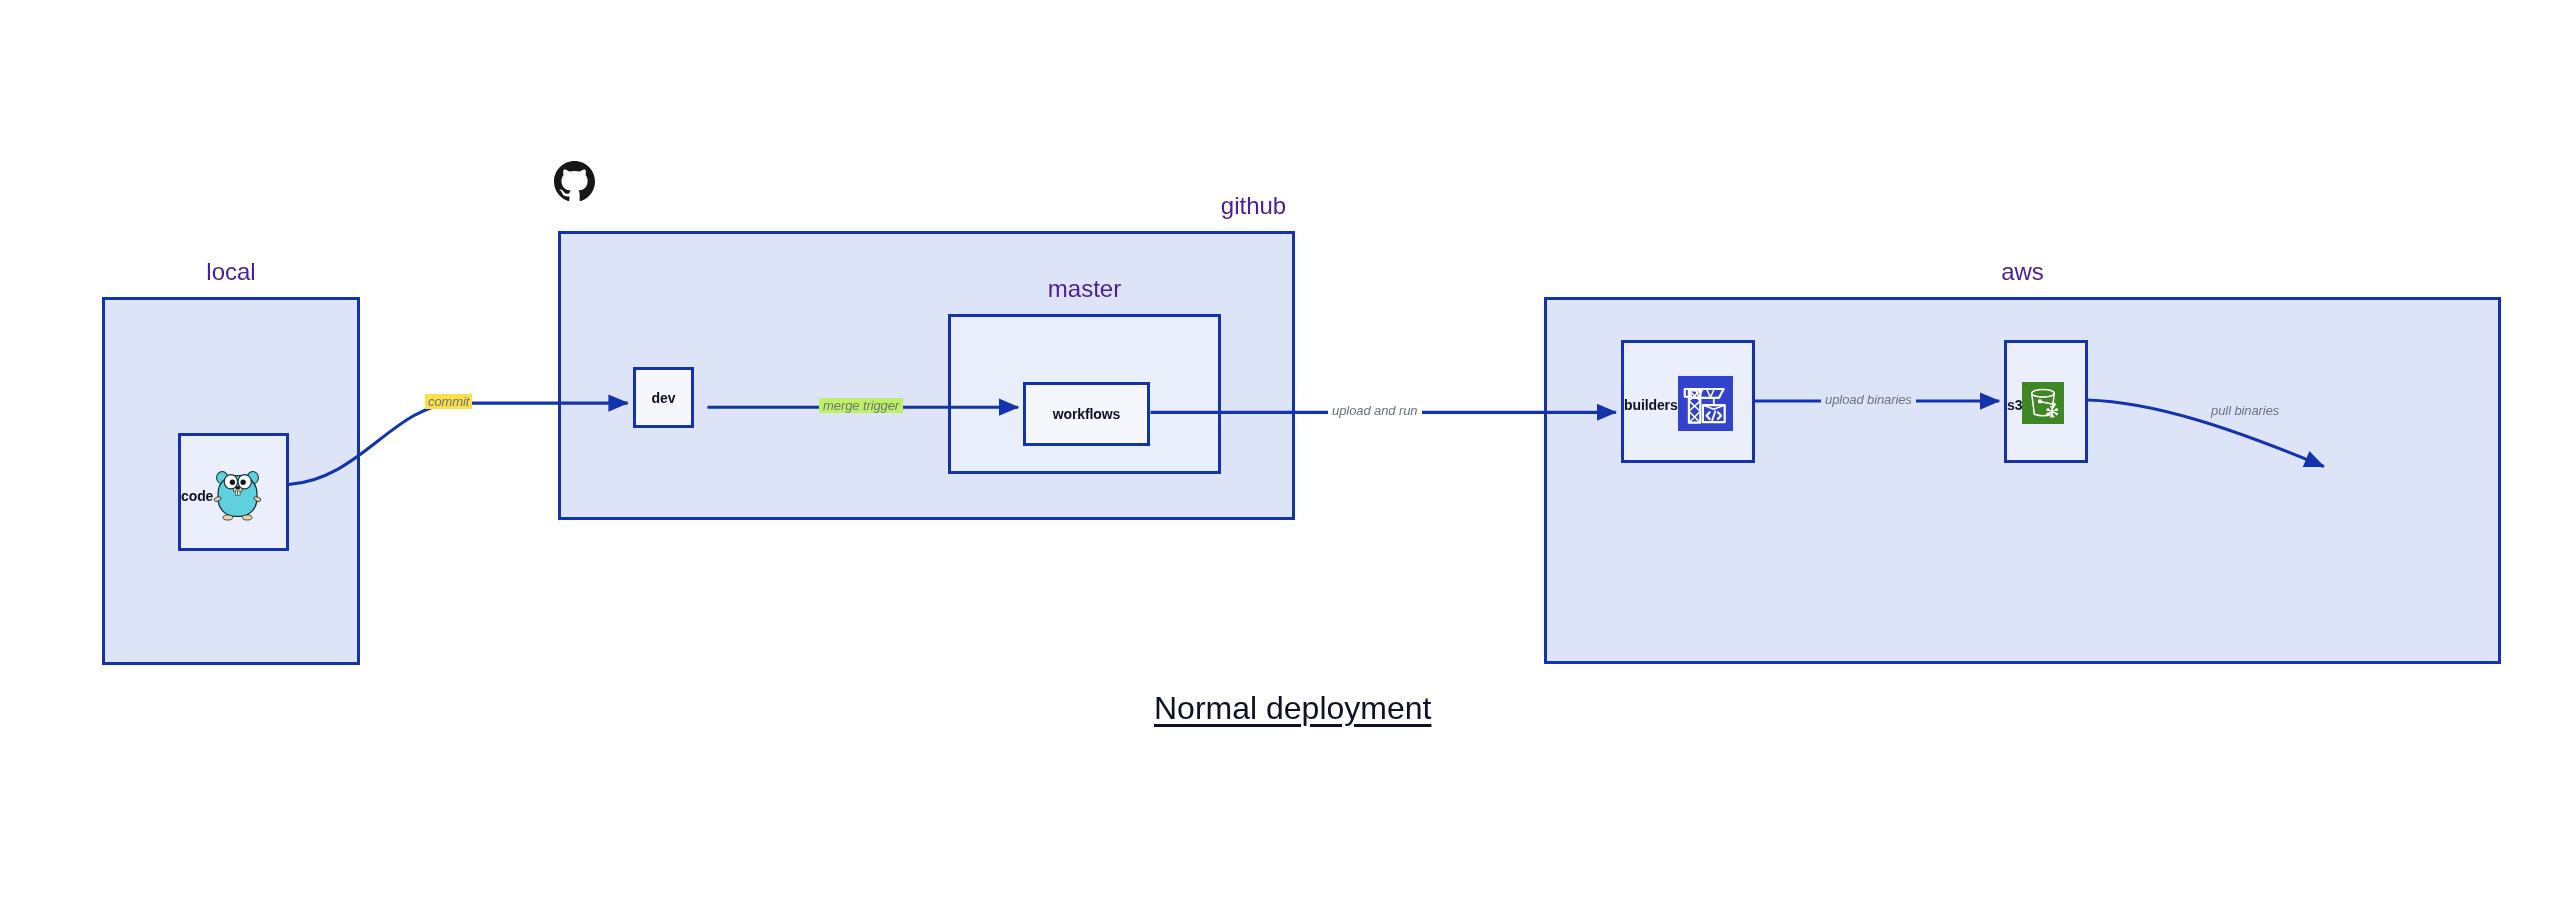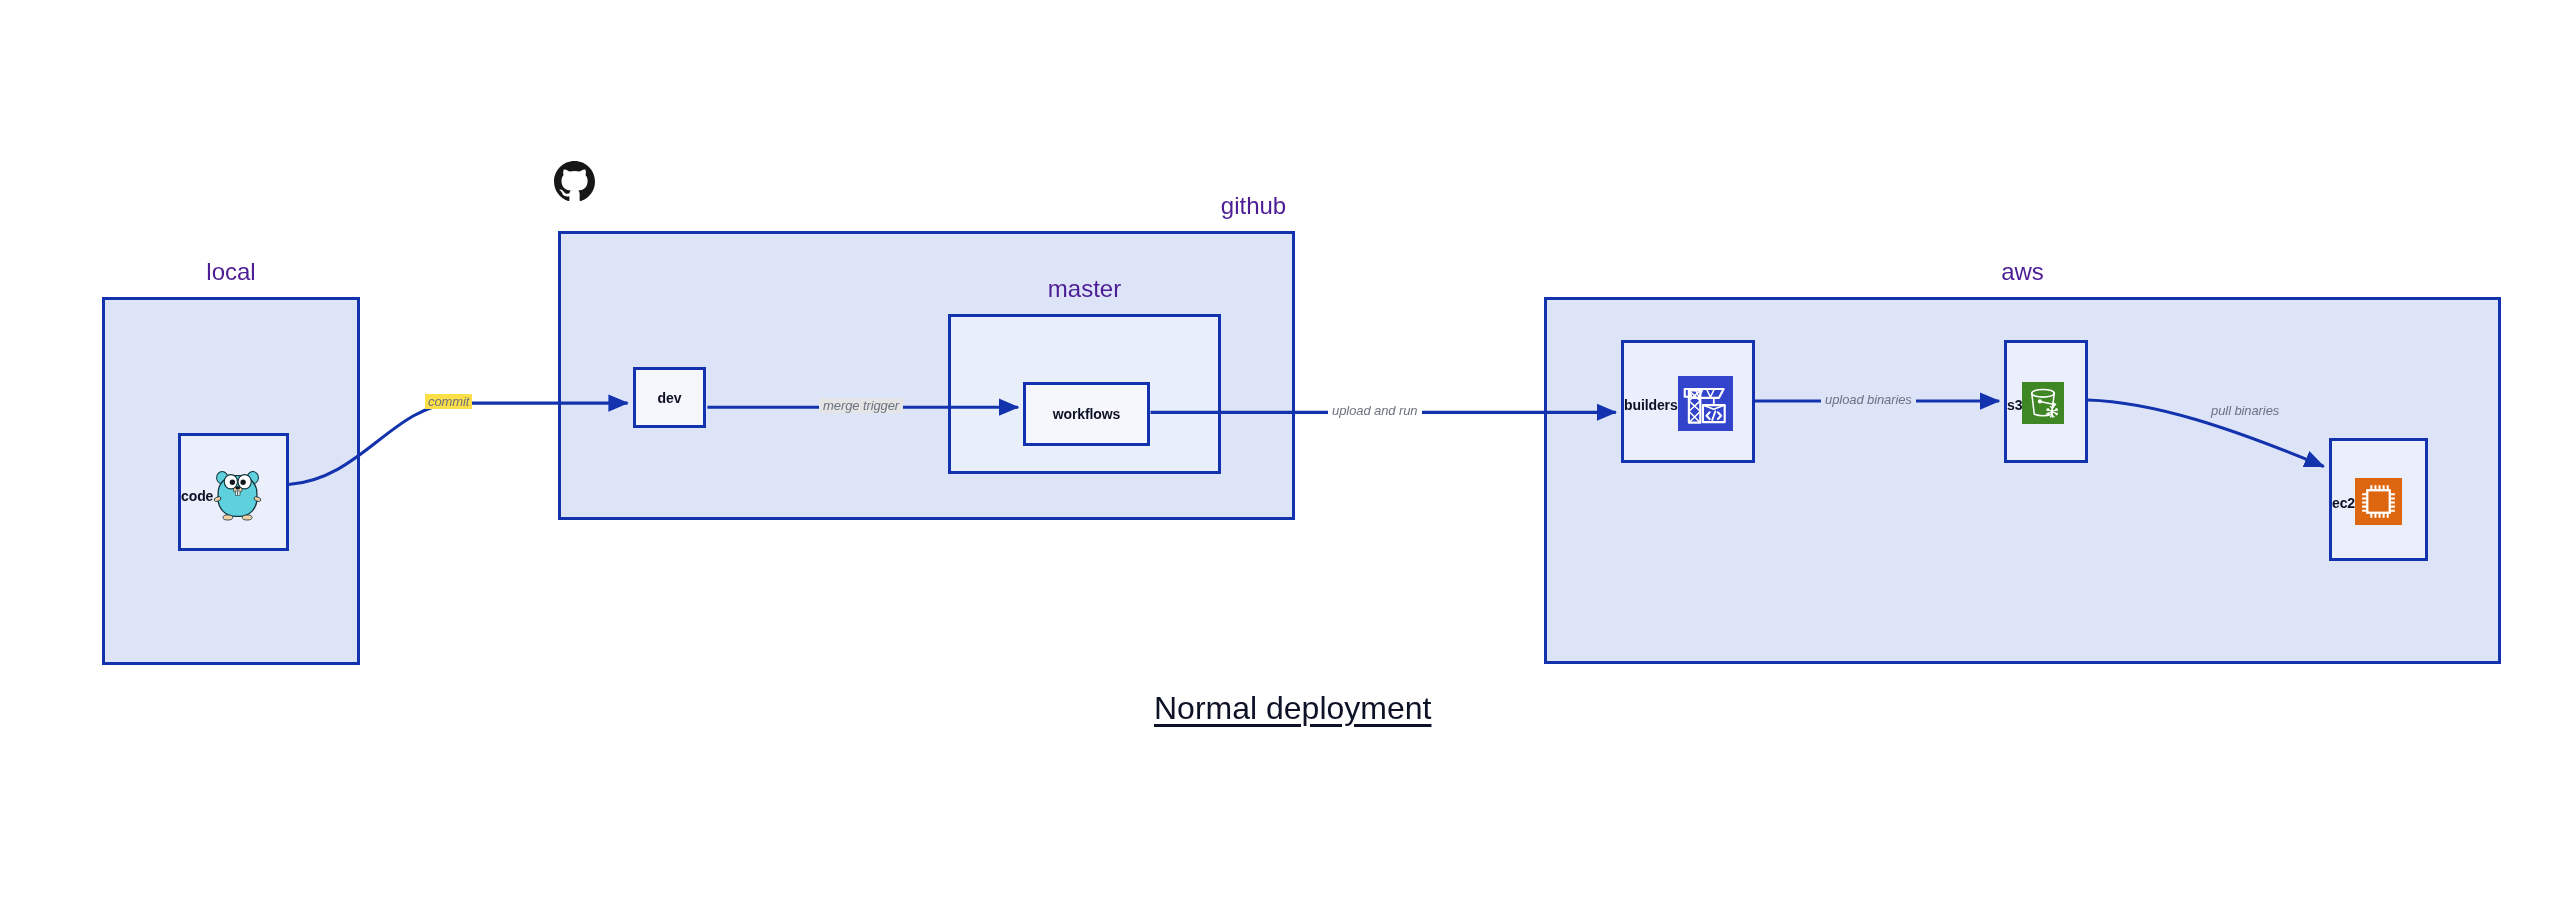--- a/index.html
+++ b/index.html
@@ -153,21 +153,21 @@
         0-.87.31-1.59.82-2.15-.08-.2-.36-1.02.08-2.12 0 0 .67-.21 2.2.82.64-.18 1.32-.27 2-.27.68 0
         1.36.09 2 .27 1.53-1.04 2.2-.82 2.2-.82.44 1.1.16 1.92.08 2.12.51.56.82 1.27.82 2.15 0
         3.07-1.87 3.75-3.65 3.95.29.25.54.73.54 1.48 0 1.07-.01 1.93-.01 2.2 0 .21.15.46.55.38A8.01
         8.01 0 0 0 16 8c0-4.42-3.58-8-8-8z"></path>
     </svg>
   </span>
 
   <div class="zone-label" style="left:1176px; top:192px; width:155px;">github</div>
   <div class="zone" style="left:558px; top:231px; width:737px; height:289px;"></div>
 
-  <div class="node white centered" style="left:633px; top:367px; width:73px; height:61px;">
+  <div class="node white centered" style="left:633px; top:367px; width:61px; height:61px;">
     <div class="node-label">dev</div>
   </div>
 
   <div class="zone-label" style="left:948px; top:275px; width:273px;">master</div>
   <div class="zone inner" style="left:948px; top:314px; width:273px; height:160px;"></div>
 
   <div class="node white centered" style="left:1023px; top:382px; width:127px; height:64px;">
     <div class="node-label">workflows</div>
   </div>
 
@@ -219,37 +219,20 @@
         <g stroke="#ffffff" stroke-width="2.4" stroke-linecap="round">
           <path d="M59 47 L59 69 M49 53 L69 63 M69 53 L49 63"></path>
           <path d="M59 51 L55.5 48 M59 51 L62.5 48 M59 65 L55.5 68 M59 65 L62.5 68"></path>
           <path d="M52.5 55.5 L48.5 55 M52.5 55.5 L51 51.8 M65.5 60.5 L69.5 61 M65.5 60.5 L67 64.2"></path>
           <path d="M65.5 55.5 L69.5 55 M65.5 55.5 L67 51.8 M52.5 60.5 L48.5 61 M52.5 60.5 L51 64.2"></path>
         </g>
       </svg>
     </span>
   </div>
 
-  <div class="node" style="left:2329px; top:438px; width:99px; height:123px;">
-    <div class="node-label">ec2</div>
-    <span class="node-icon">
-      <svg width="47" height="47" viewBox="0 0 92 92">
-        <rect width="92" height="92" fill="#dd6611"></rect>
-        <g fill="none" stroke="#ffffff" stroke-width="4.4">
-          <rect x="24" y="24" width="44" height="44"></rect>
-        </g>
-        <g stroke="#ffffff" stroke-width="4" stroke-linecap="butt">
-          <path d="M32 24 L32 14 M40 24 L40 14 M48 24 L48 14 M56 24 L56 14 M64 24 L64 14"></path>
-          <path d="M32 68 L32 78 M40 68 L40 78 M48 68 L48 78 M56 68 L56 78 M64 68 L64 78"></path>
-          <path d="M24 32 L14 32 M24 40 L14 40 M24 48 L14 48 M24 56 L14 56 M24 64 L14 64"></path>
-          <path d="M68 32 L78 32 M68 40 L78 40 M68 48 L78 48 M68 56 L78 56 M68 64 L78 64"></path>
-        </g>
-      </svg>
-    </span>
-  </div>
 
   <svg class="svg-layer" viewBox="0 0 5054 1750" width="2604" height="902">
     <defs>
       <marker id="arrowhead" markerWidth="7" markerHeight="7" refX="6.2" refY="3.2" orient="auto" markerUnits="strokeWidth">
         <path d="M0,0.4 L6.6,3.2 L0,6 Z" fill="#1233ad"></path>
       </marker>
     </defs>
 
     <path d="M560 940 C 700 930, 760 790, 880 782 L1218 782" fill="none" stroke="#1233ad" stroke-width="6" marker-end="url(#arrowhead)"></path>
 
@@ -257,21 +240,21 @@
 
     <path d="M2233 800 L3136 800" fill="none" stroke="#1233ad" stroke-width="6" marker-end="url(#arrowhead)"></path>
 
     <path d="M3406 778 L3880 778" fill="none" stroke="#1233ad" stroke-width="6" marker-end="url(#arrowhead)"></path>
 
     <path d="M4052 776 C 4180 780, 4330 830, 4510 905" fill="none" stroke="#1233ad" stroke-width="6" marker-end="url(#arrowhead)"></path>
   </svg>
 
   <div class="edge-label" style="left:425px; top:394px; background:#fde047; padding:0 3.1px;">commit</div>
 
-  <div class="edge-label" style="left:819px; top:398px; background:#e5e5e5; padding:0 4.1px;">merge trigger</div>
+  <div class="edge-label" style="left:819px; top:398px; background:#bef264; padding:0 4.1px;">merge trigger</div>
 
   <div class="edge-label" style="left:1328px; top:403px; background:#ffffff; padding:0 4.1px;">upload and run</div>
 
   <div class="edge-label" style="left:1821px; top:392px; background:#dee4f8; padding:0 4.1px;">upload binaries</div>
 
   <div class="edge-label" style="left:2175px; top:403px; background:#dee4f8; padding:0 4.1px;margin-left:32px;">pull binaries</div>
 
   <div class="diagram-title" style="left:1126px; top:690px;">Normal deployment</div>
 
 </div>

